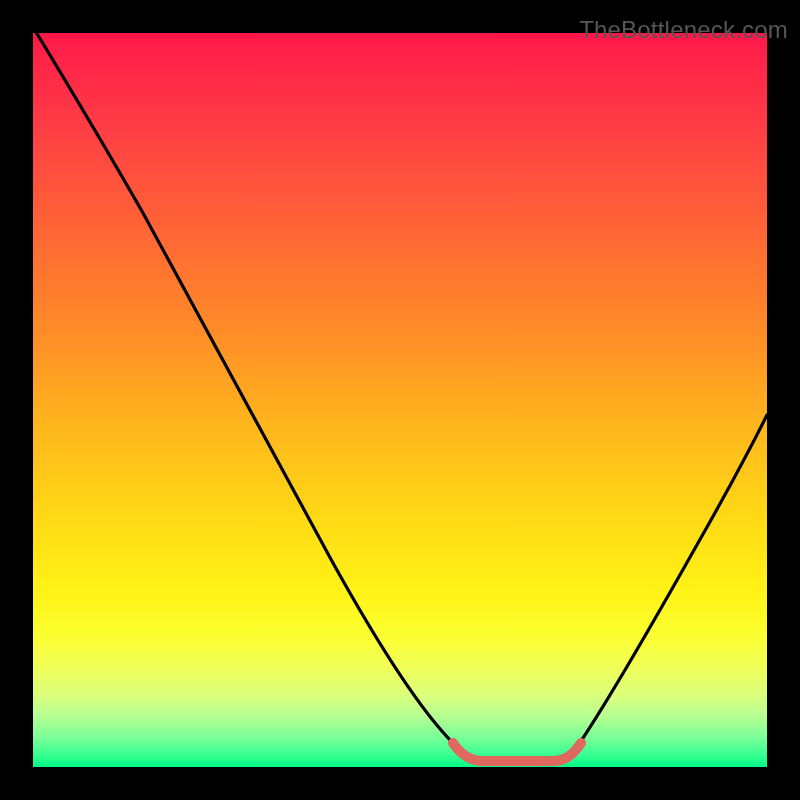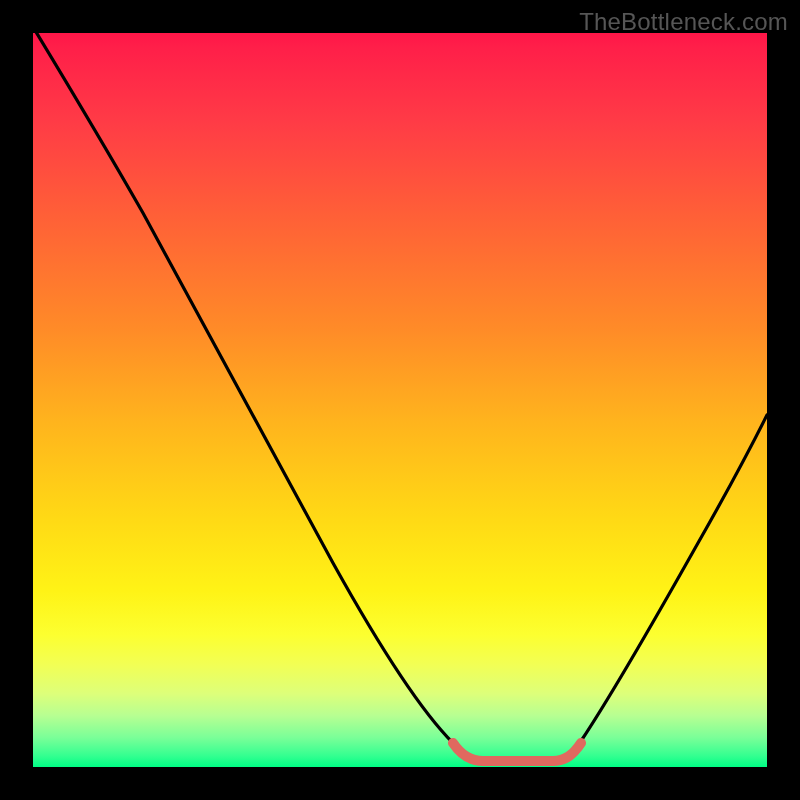--- a/index.html
+++ b/index.html
@@ -5,21 +5,21 @@
   * { margin: 0; padding: 0; box-sizing: border-box; }
   html, body { width: 800px; height: 800px; overflow: hidden; background: #000; }
   .frame {
     position: relative;
     width: 800px;
     height: 800px;
     background: #000;
   }
   .watermark {
     position: absolute;
-    top: 8px;
+    top: 16px;
     right: 12px;
     font-family: Arial, Helvetica, sans-serif;
     font-size: 24px;
     font-weight: 500;
     color: #565656;
     letter-spacing: 0.2px;
     z-index: 50;
   }
   .plot {
     position: absolute;

